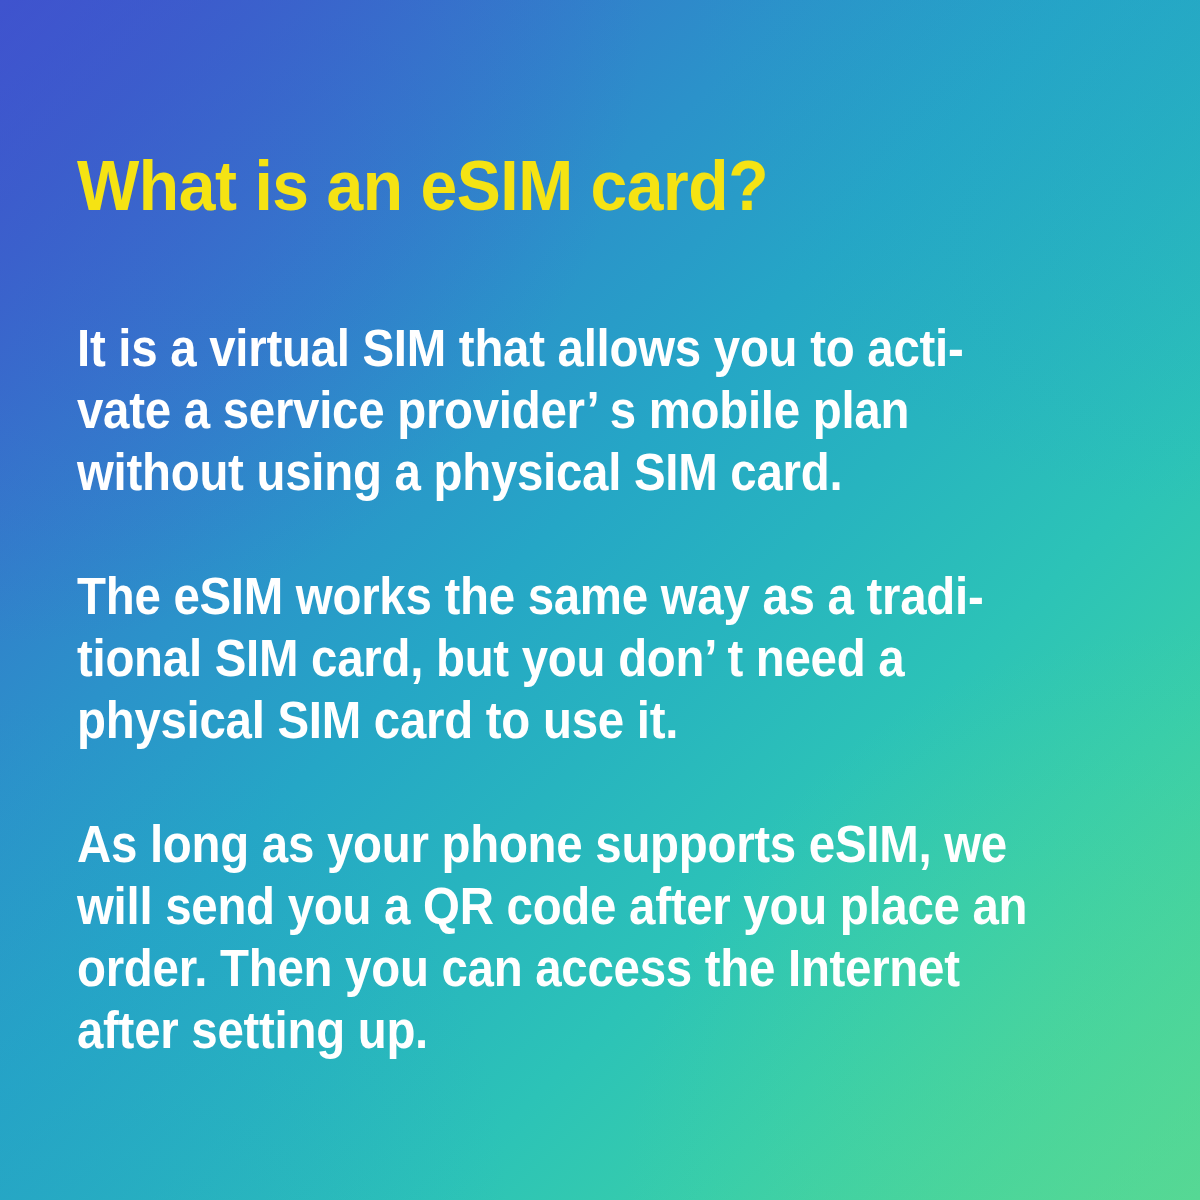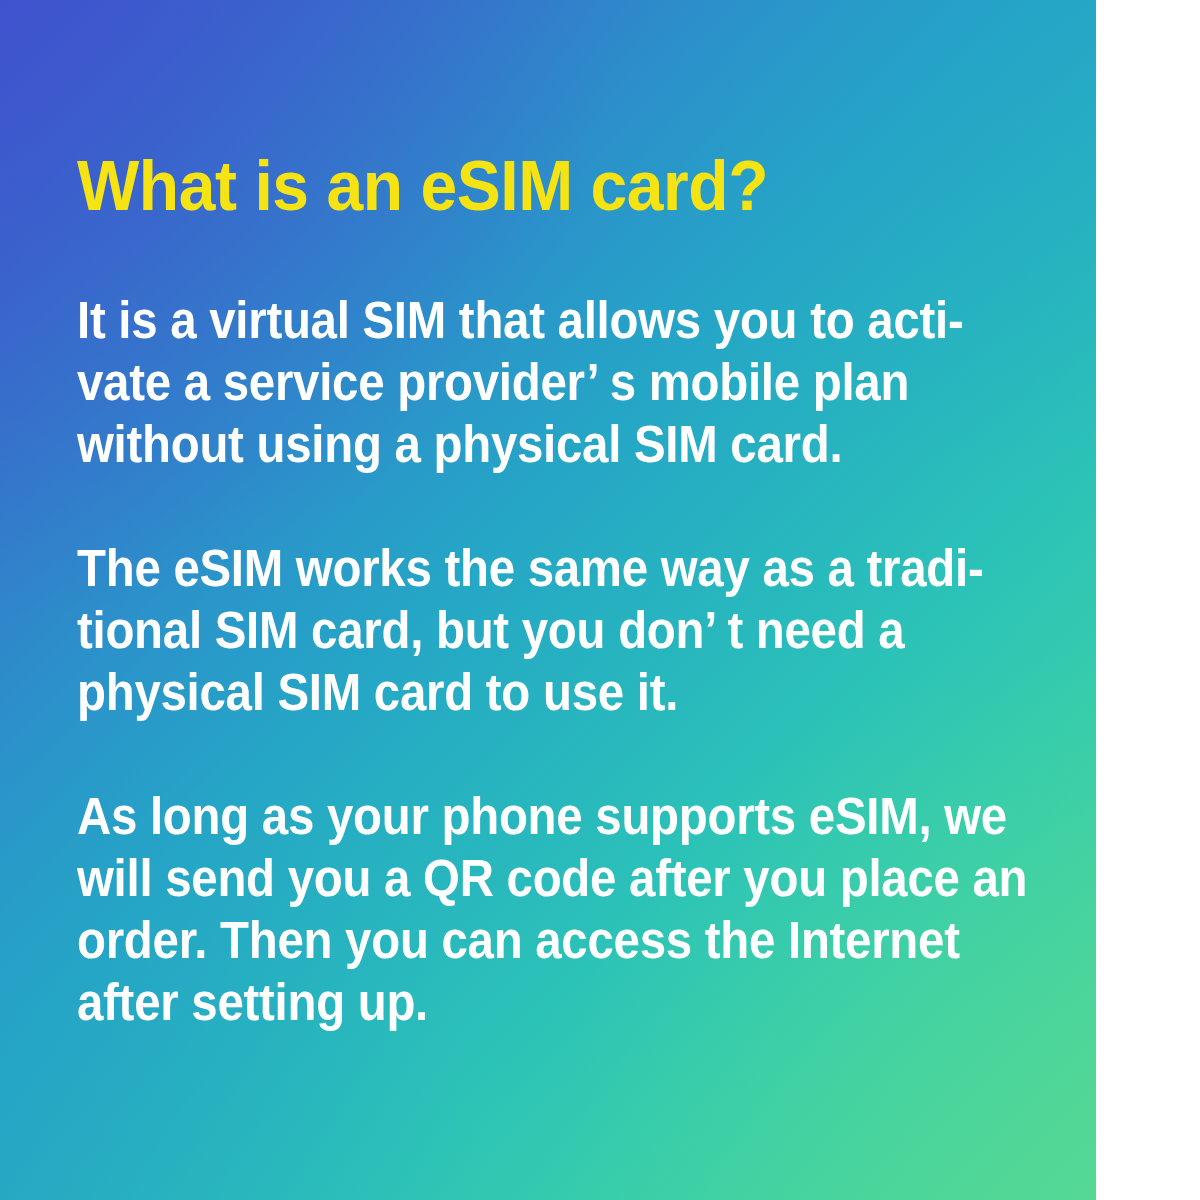--- a/index.html
+++ b/index.html
@@ -9,21 +9,21 @@
 
   body {
     width: 1200px;
     height: 1200px;
     overflow: hidden;
     font-family: "Liberation Sans", "DejaVu Sans", sans-serif;
   }
 
   #poster {
     position: relative;
-    width: 1096px;
+    width: 1200px;
     height: 1200px;
     box-sizing: border-box;
     
     background:
       linear-gradient(
         135deg,
         #3f53ce 0%,
         #3a63cb 9%,
         #3479cb 20%,
         #2b92ca 33%,
@@ -64,21 +64,21 @@
     line-height: 76px;
     font-weight: bold;
     letter-spacing: -0.5px;
     color: #f5e313;
     white-space: nowrap;
     transform: scaleX(0.93);
     transform-origin: left center;
   }
 
   .body-block {
-    margin-top: 66px;
+    margin-top: 94px;
   }
 
   .para {
     margin: 0 0 62px 0;
     transform: scaleX(0.93);
     transform-origin: left top;
   }
 
   .para:last-child {
     margin-bottom: 0;

